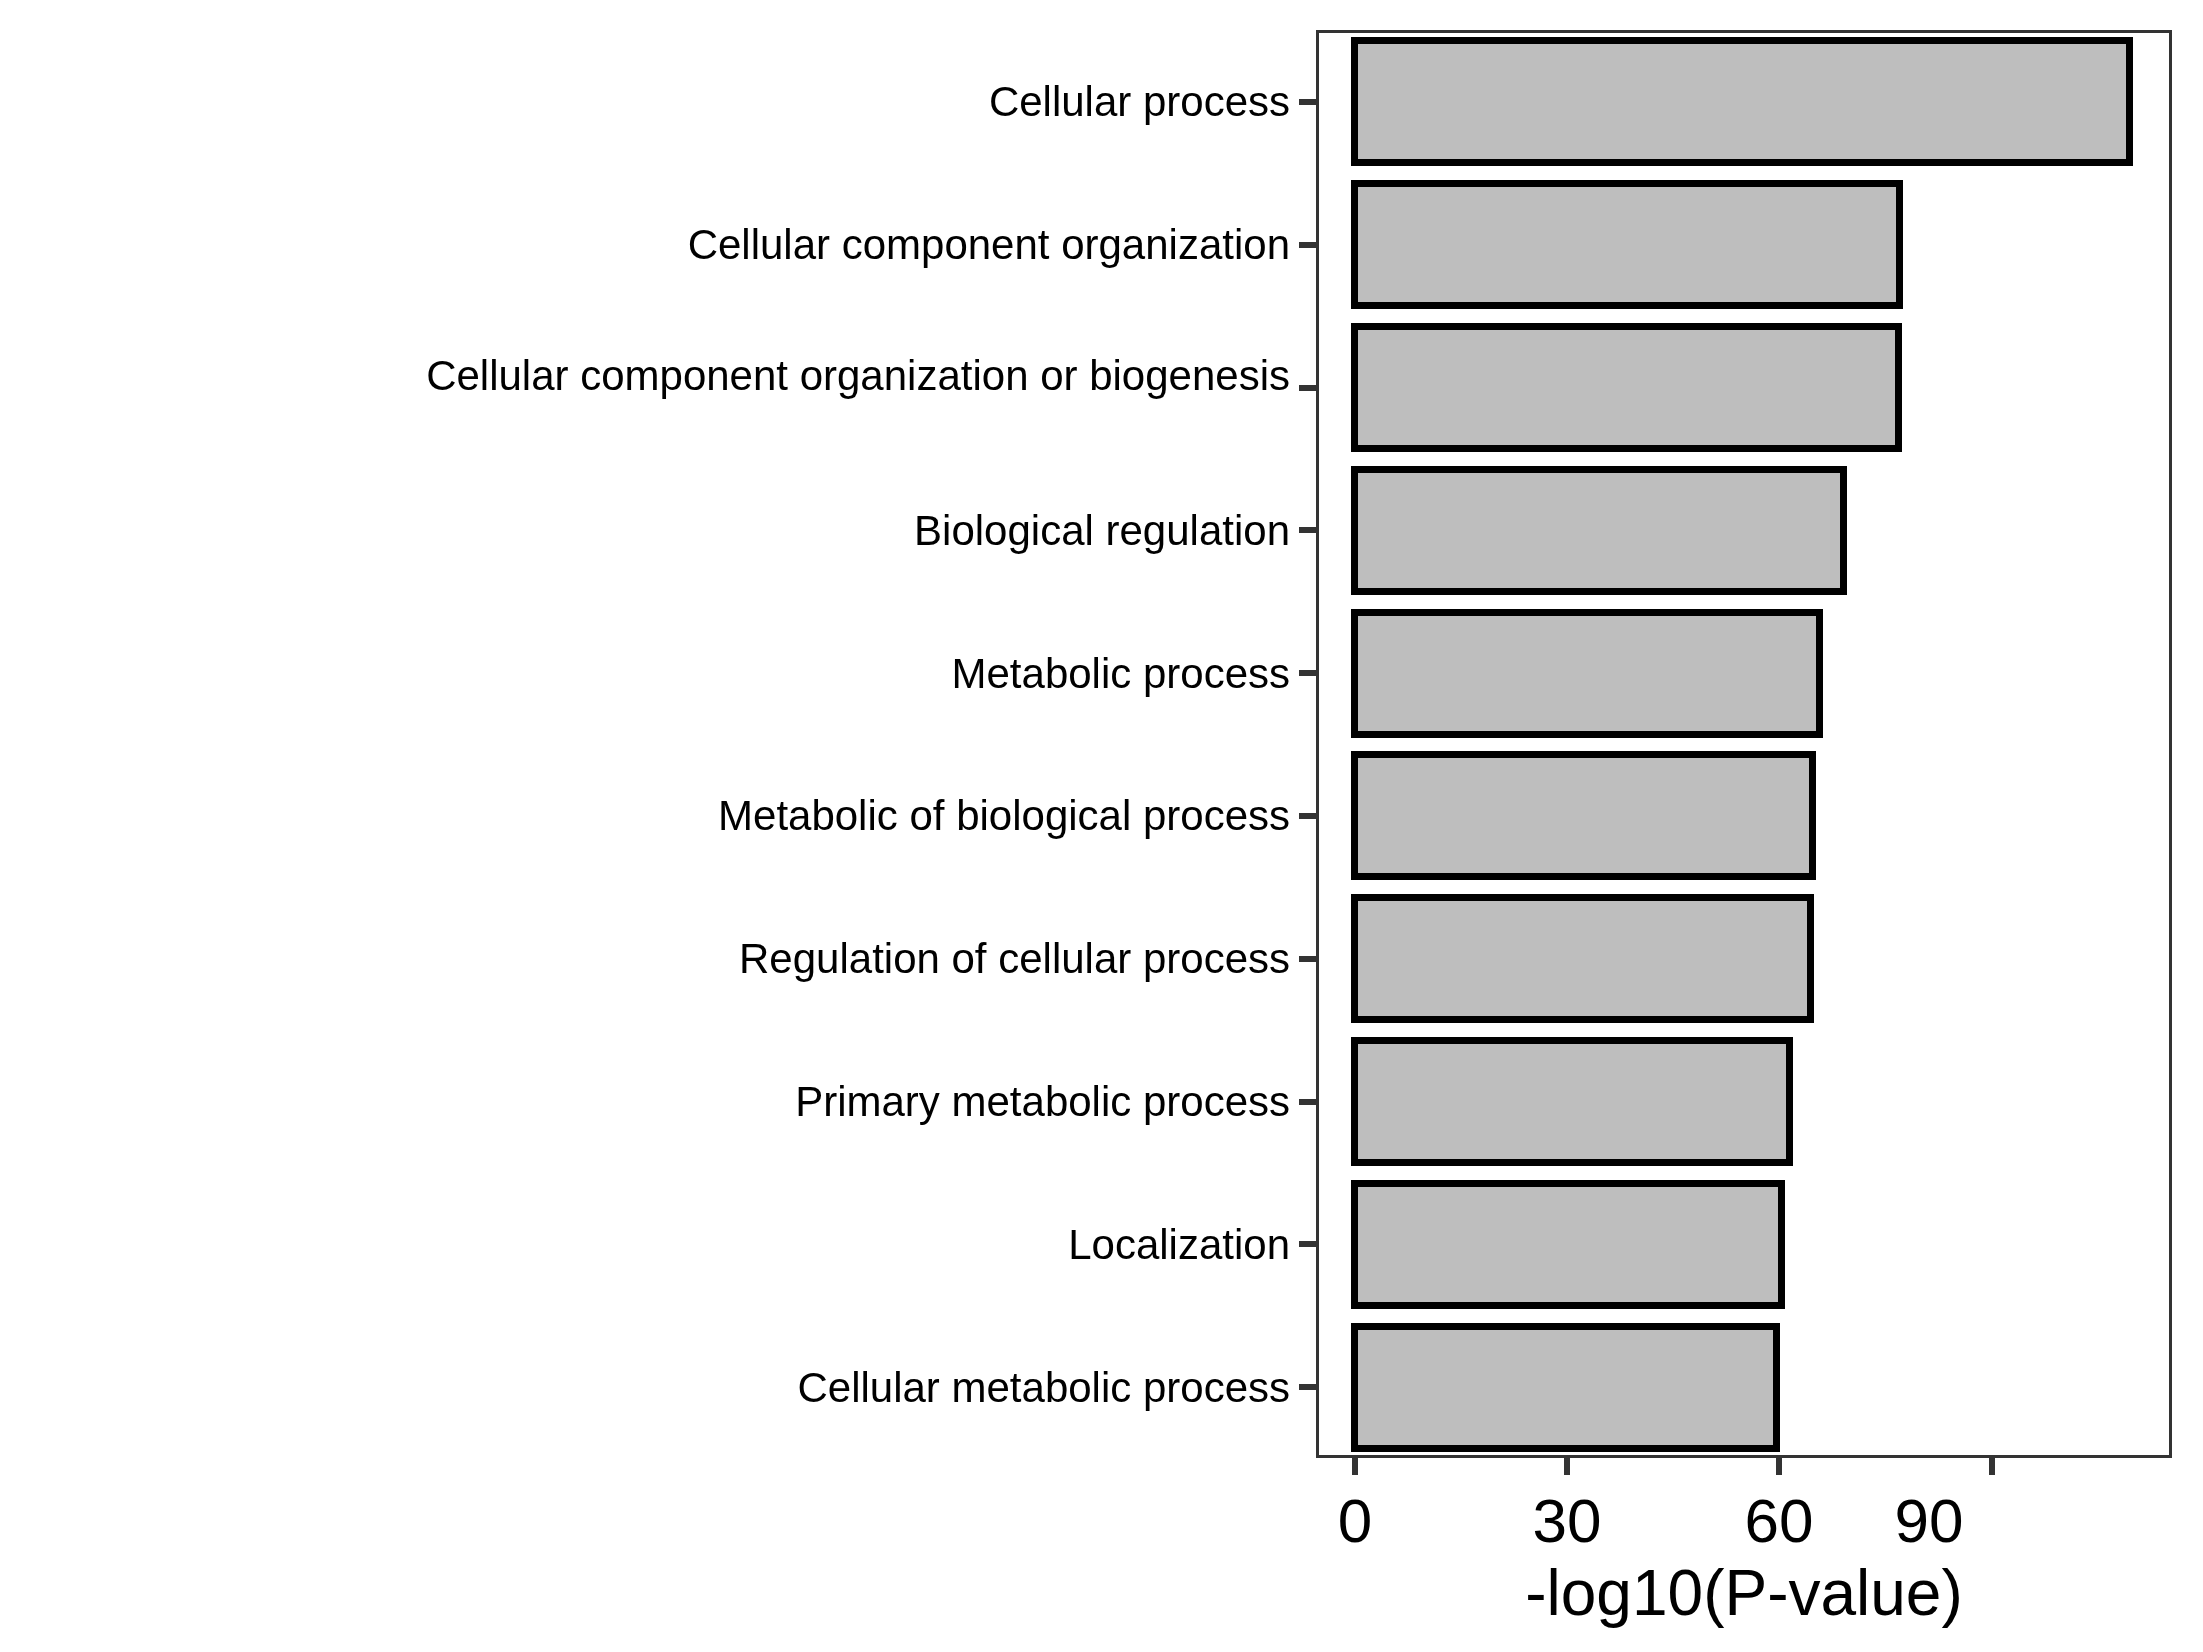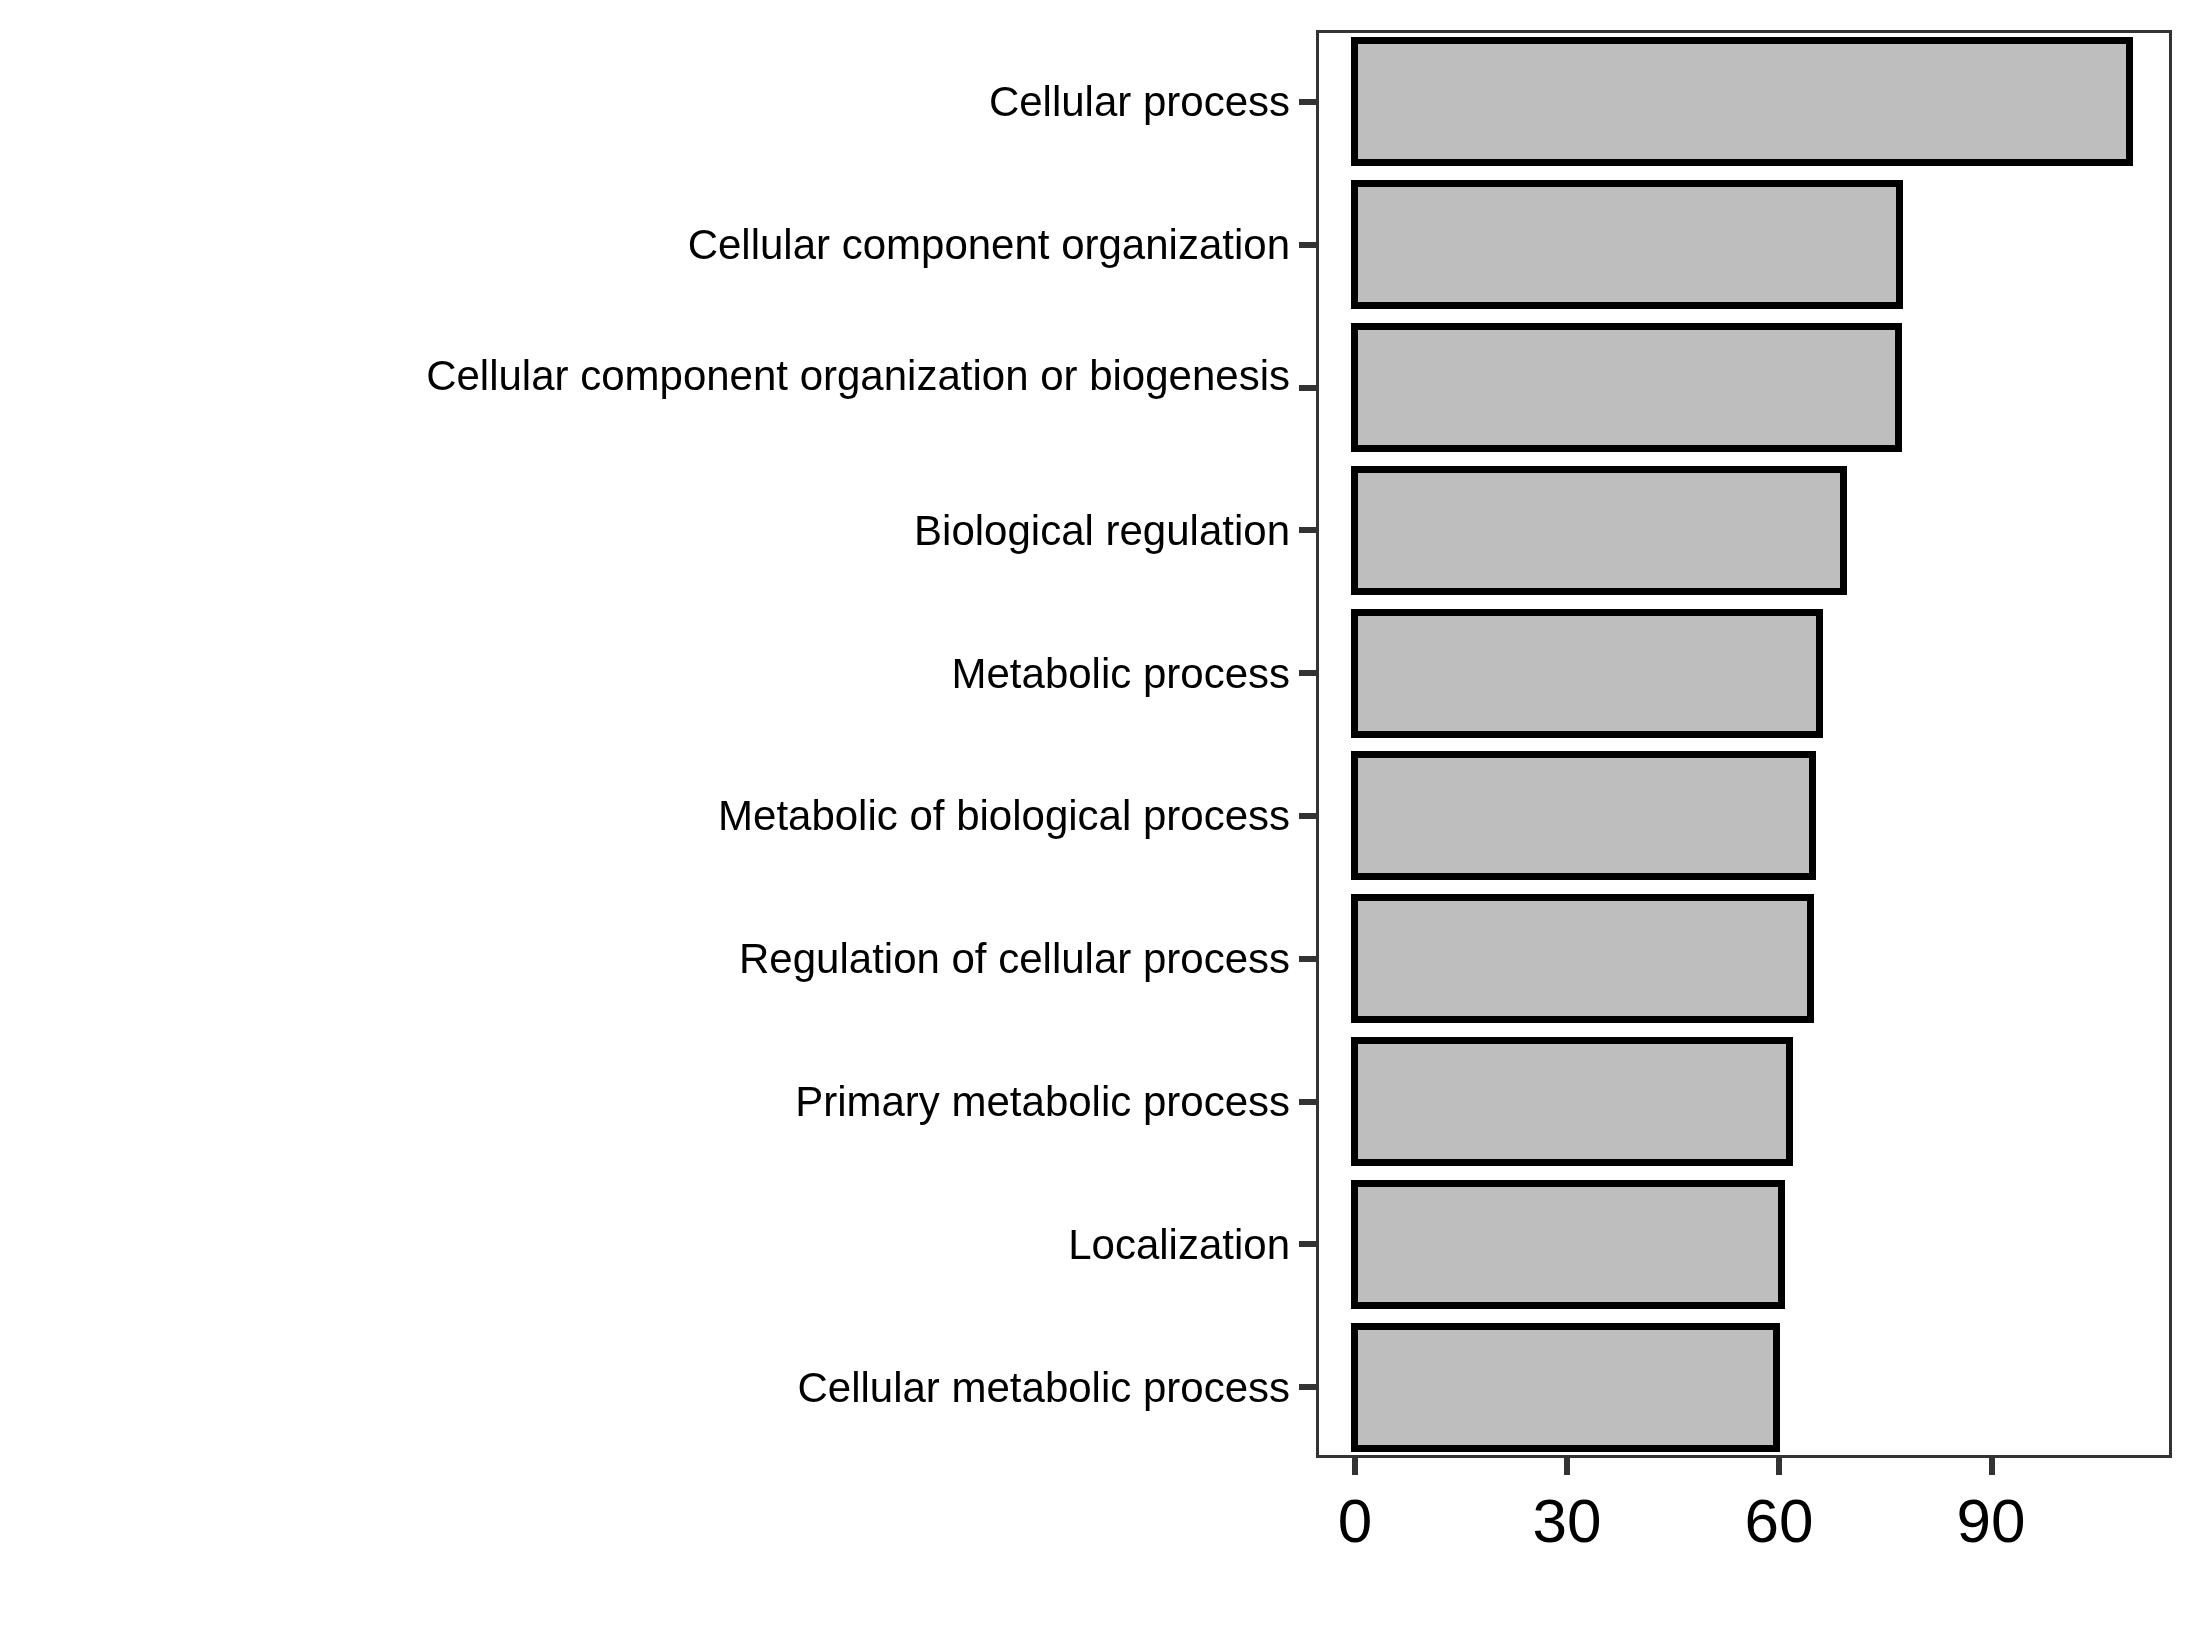--- a/index.html
+++ b/index.html
@@ -58,16 +58,17 @@
       <div class="ylab" style="right: 914px; top: 1346px; height: 83px;">Cellular metabolic process</div>
     </div>
   <div id="xaxis">
       <div class="xtick" style="left: 1352px; top: 1458px; width: 5.5px; height: 16.5px;"></div>
       <div class="xlab" style="left: 1355px; top: 1490px;">0</div>
       <div class="xtick" style="left: 1564px; top: 1458px; width: 5.5px; height: 16.5px;"></div>
       <div class="xlab" style="left: 1567px; top: 1490px;">30</div>
       <div class="xtick" style="left: 1776px; top: 1458px; width: 5.5px; height: 16.5px;"></div>
       <div class="xlab" style="left: 1779px; top: 1490px;">60</div>
       <div class="xtick" style="left: 1989px; top: 1458px; width: 5.5px; height: 16.5px;"></div>
-      <div class="xlab" style="left: 1991px; top: 1490px;">90</div>
+      <div class="xlab" style="left: 1929px; top: 1490px;">90</div>
     </div>
+  <div class="xtitle" style="left: 1744px; top: 1561px;">-log10(P-value)</div>
 </div>
 
 
 </body></html>

